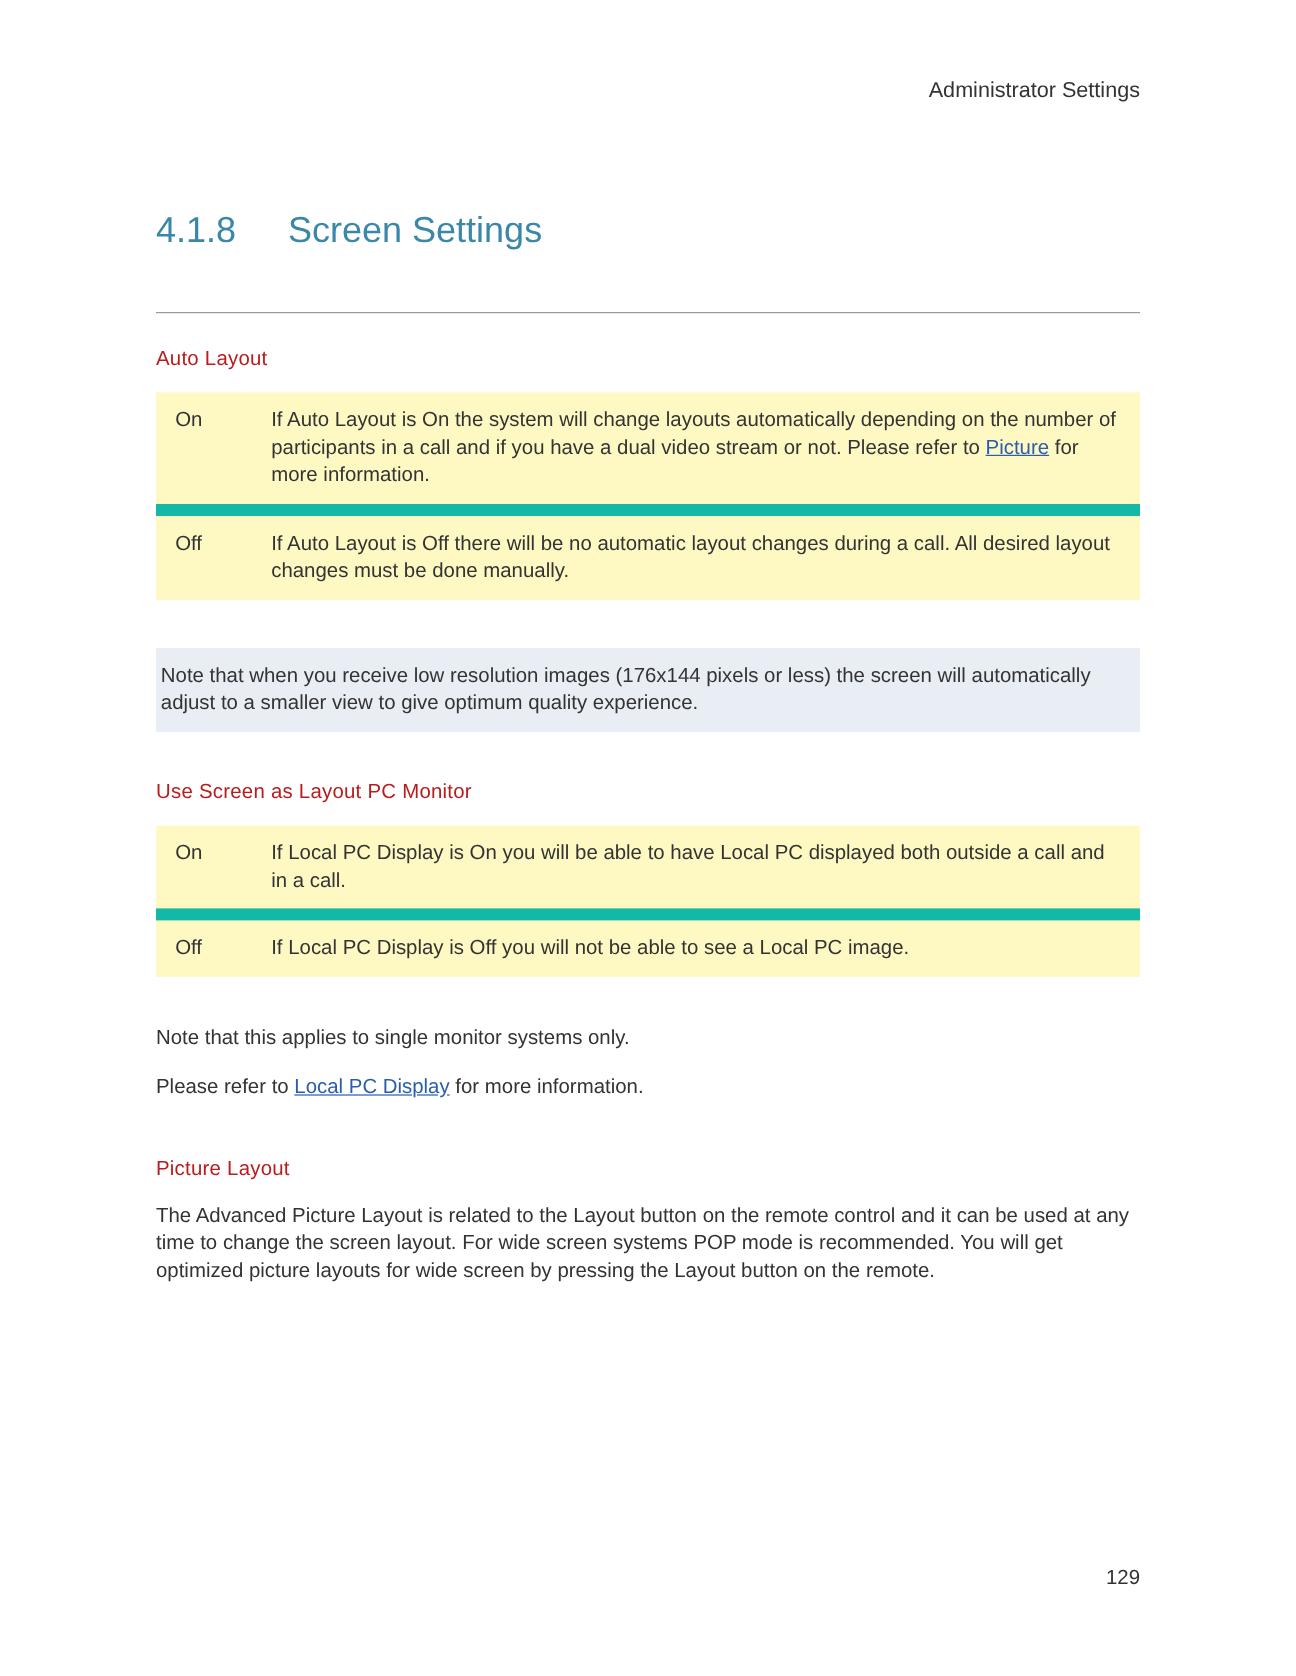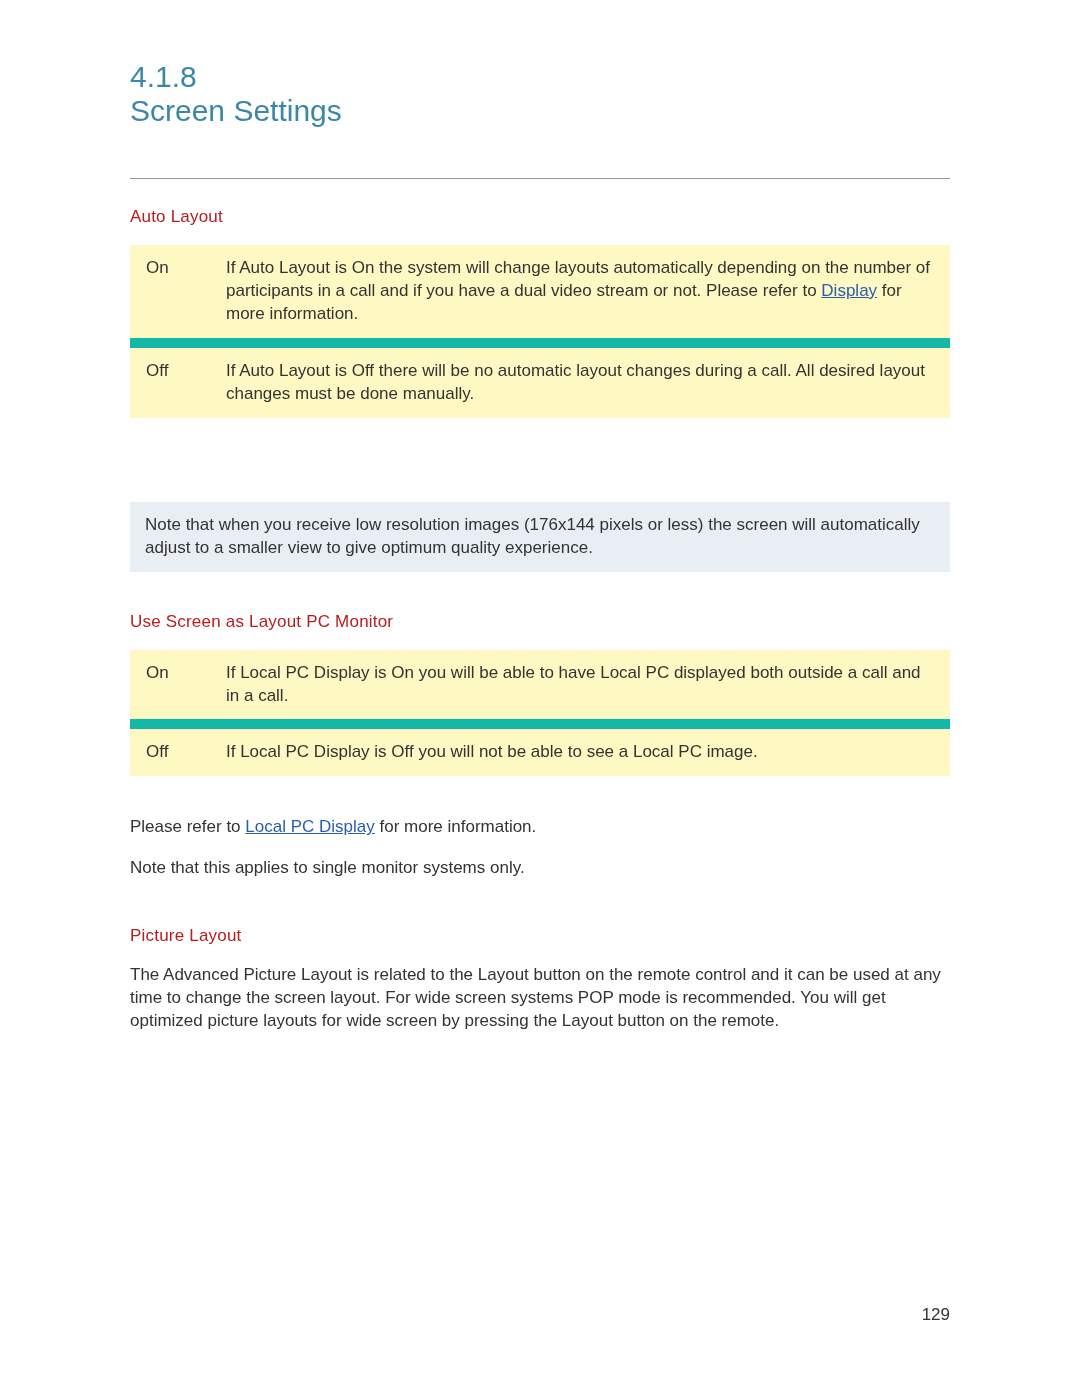--- a/index.html
+++ b/index.html
@@ -24,21 +24,20 @@
       text-align: right;
       font-size: 18px;
       color: #333333;
       margin-bottom: 90px;
       margin-top: 5px;
     }
     .section-heading {
       display: flex;
       align-items: baseline;
       margin-bottom: 50px;
-      flex-direction: column;
     }
     .section-number {
       font-size: 30px;
       color: #3a87a8;
       font-weight: normal;
       width: 110px;
     }
     .section-title {
       font-size: 30px;
       color: #3a87a8;
@@ -69,26 +68,25 @@
       color: #333333;
     }
     .info-table td.key {
       width: 80px;
     }
     .info-table tr + tr td {
       border-top: 10px solid #14b8a6;
     }
     .note-box {
       background: #e9eef4;
-      padding: 12px 15px;
+      padding: 12px 4px;
       font-size: 17px;
       line-height: 1.35;
       color: #333333;
       margin-bottom: 28px;
-      margin-top: 44px;
     }
     .body-text {
       font-size: 17px;
       line-height: 1.35;
       color: #333333;
       margin-bottom: 18px;
     }
     .link {
       color: #2a5db0;
       text-decoration: underline;
@@ -101,36 +99,37 @@
       bottom: 72px;
       font-size: 17px;
       color: #333333;
     }
   </style>
 </head>
 <body>
 
 <div class="page">
 
+  <div class="header-right">Administrator Settings</div>
 
   <div class="section-heading">
     <span class="section-number">4.1.8</span>
     <span class="section-title">Screen Settings</span>
   </div>
 
   <hr class="hr">
 
   <div class="subhead">Auto Layout</div>
 
   <table class="info-table">
     <tbody>
         <tr>
       <td class="key">On</td>
       <td>
-        <span>If Auto Layout is On the system will change layouts automatically depending on the number of participants in a call and if you have a dual video stream or not. Please refer to </span><a href="#" class="link">Display</a><span> for more information.</span>
+        <span>If Auto Layout is On the system will change layouts automatically depending on the number of participants in a call and if you have a dual video stream or not. Please refer to </span><a href="#" class="link">Picture</a><span> for more information.</span>
       </td>
     </tr>
     <tr>
       <td class="key">Off</td>
       <td>If Auto Layout is Off there will be no automatic layout changes during a call. All desired layout changes must be done manually.</td>
     </tr>
   </tbody>
     </table>
 
   <div class="spacer-sm"></div>
@@ -150,25 +149,25 @@
     </tr>
     <tr>
       <td class="key">Off</td>
       <td>If Local PC Display is Off you will not be able to see a Local PC image.</td>
     </tr>
   </tbody>
     </table>
 
   <div class="spacer-sm"></div>
 
+  <div class="body-text">Note that this applies to single monitor systems only.</div>
+
   <div class="body-text">
     <span>Please refer to </span><a href="#" class="link">Local PC Display</a><span> for more information.</span>
   </div>
-
-  <div class="body-text">Note that this applies to single monitor systems only.</div>
 
   <div class="spacer-md"></div>
 
   <div class="subhead">Picture Layout</div>
 
   <div class="body-text">The Advanced Picture Layout is related to the Layout button on the remote control and it can be used at any time to change the screen layout. For wide screen systems POP mode is recommended. You will get optimized picture layouts for wide screen by pressing the Layout button on the remote.</div>
 
   <div class="page-number">129</div>
 
 </div>

